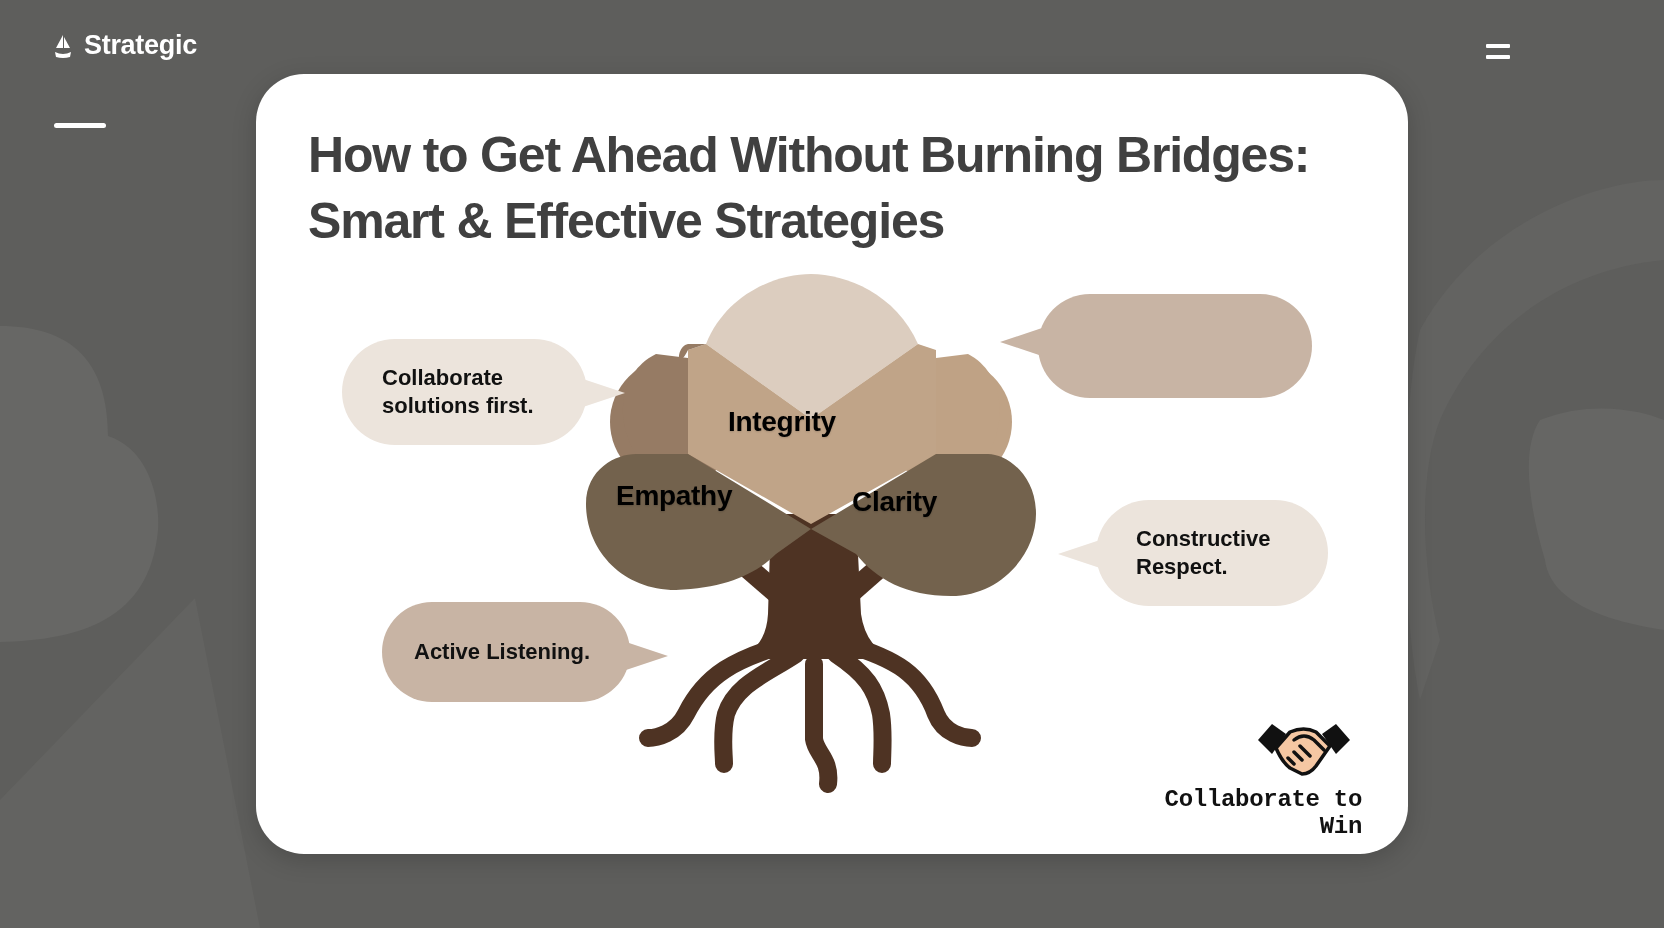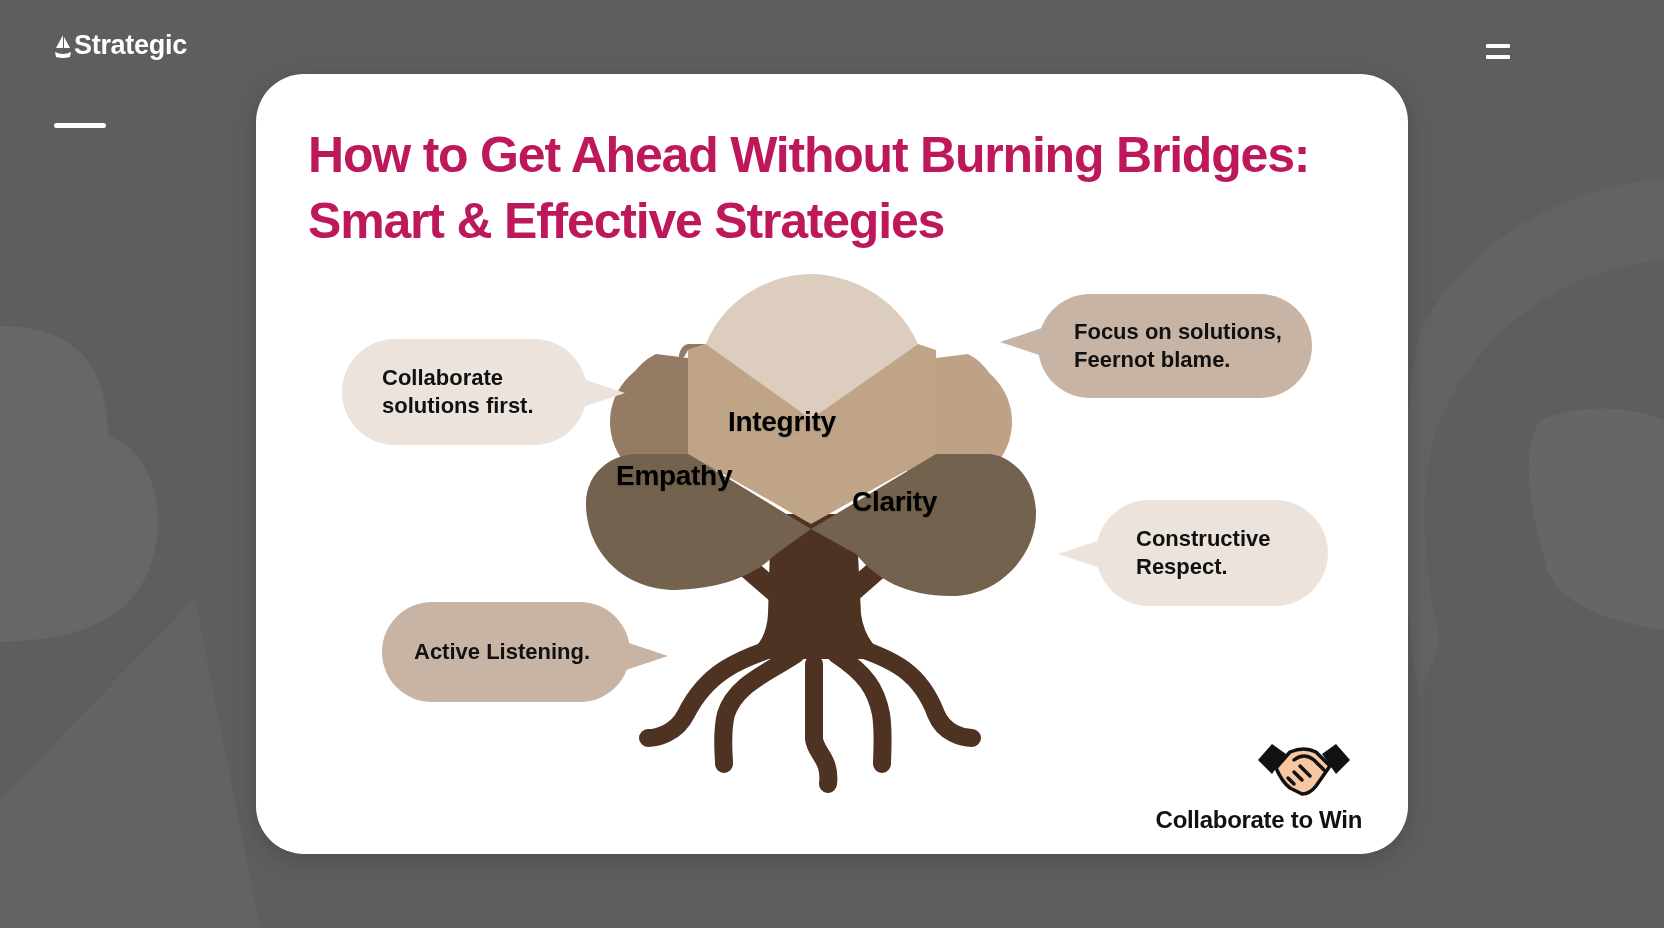--- a/index.html
+++ b/index.html
@@ -3,21 +3,21 @@
 <meta charset="utf-8">
 <style>
   html, body { margin:0; padding:0; }
   body {
     width:1664px; height:928px; overflow:hidden; position:relative;
     background:#5e5e5c;
     font-family:"Liberation Sans", "DejaVu Sans", sans-serif;
   }
   .bg-deco { position:absolute; inset:0; pointer-events:none; }
   .brand {
-    position:absolute; left:54px; top:30px; display:flex; align-items:center; gap:2px;
+    position:absolute; left:54px; top:30px; display:flex; align-items:center; gap:12px;
     color:#ffffff; font-weight:700; font-size:27px; letter-spacing:-0.3px;
   }
   .brand svg { display:block; }
   .menu-line {
     position:absolute; left:54px; top:123px; width:52px; height:5px; border-radius:3px; background:#ffffff;
   }
   .menu-btn {
     position:absolute; left:1486px; top:42px; width:24px; height:20px; cursor:pointer;
   }
   .menu-btn span { position:absolute; left:0; width:24px; height:4px; background:#ffffff; border-radius:1px; }
@@ -25,21 +25,21 @@
   .menu-btn span:nth-child(2){ top:13px; }
 
   .card {
     position:absolute; left:256px; top:74px; width:1152px; height:780px;
     background:#ffffff; border-radius:48px;
     box-shadow:0 6px 24px rgba(0,0,0,0.18);
     overflow:hidden;
   }
   .title {
     position:absolute; left:52px; top:48px; width:1060px;
-    font-size:50px; line-height:66px; font-weight:700; color:#be185d; letter-spacing:-1.2px;
+    font-size:50px; line-height:66px; font-weight:700; color:#404040; letter-spacing:-1.2px;
     margin:0;
   }
   .diagram { position:absolute; left:0; top:0; width:1152px; height:780px; }
 
   .bubble {
     position:absolute; display:flex; align-items:center;
     color:#111; font-weight:700; font-size:22px; line-height:28px;
     border-radius:60px;
   }
   .bubble .tail { position:absolute; width:0; height:0; }
@@ -50,21 +50,21 @@
   .b-cons { left:840px; top:426px; width:232px; height:106px; background:#ece4dc; padding-left:40px; box-sizing:border-box; }
   .b-cons .tail { left:-38px; top:40px; border-top:14px solid transparent; border-bottom:14px solid transparent; border-left:0; border-right:42px solid #ece4dc; }
   .b-active { left:126px; top:528px; width:248px; height:100px; background:#c8b4a4; padding-left:32px; box-sizing:border-box; }
   .b-active .tail { right:-38px; top:40px; border-top:14px solid transparent; border-bottom:14px solid transparent; border-left:42px solid #c8b4a4; }
 
   .leaf-label {
     position:absolute; color:#000000; font-weight:700; font-size:28px; letter-spacing:-0.3px;
     text-shadow:0 1px 2px rgba(0,0,0,0.15);
   }
   .collab {
-    position:absolute; left:866px; top:664px; width:240px; text-align:center;
+    position:absolute; left:866px; top:644px; width:240px; text-align:center;font-family:Liberation Mono, monospace;
   }
   .collab-label { display:block; margin-top:6px; font-weight:700; font-size:24px; color:#111; letter-spacing:-0.3px; text-align:right; }
   .collab svg { display:block; margin-left:auto; margin-right:8px; }
 </style>
 </head>
 <body>
 
 <svg class="bg-deco" width="1664" height="928" viewBox="0 0 1664 928">
   <path d="M0 326 C70 326 108 360 108 436 C150 450 160 500 158 530 C150 620 80 640 0 642 Z" fill="#676765"></path>
   <path d="M0 928 L0 800 L195 598 L260 928 Z" fill="#636361"></path>
@@ -110,36 +110,32 @@
     <path d="M432 276 L450 270 L432 270 C420 272 420 300 432 276 Z" fill="#967b64"></path>
     <path d="M432 284 L432 380 L380 380 C360 350 360 300 400 280 Z" fill="#967b64"></path>
     <path d="M680 284 L680 380 L732 380 C750 350 750 300 712 280 Z" fill="#bfa285"></path>
     <path d="M432 285 L432 382 L555 450 L520 470 Z" fill="#c0a488" opacity="0"></path>
 
     <path d="M432 380 L555 455 L520 480 C500 500 470 514 420 516 C365 516 330 475 330 430 C330 395 360 380 380 380 Z" fill="#73624d"></path>
     <path d="M680 380 L555 455 L600 480 C620 505 650 522 695 522 C745 522 780 480 780 440 C780 400 750 380 732 380 Z" fill="#73624d"></path>
   </svg>
 
   <span class="leaf-label" style="left:472px;top:332px;">Integrity</span>
-  <span class="leaf-label" style="left:360px;top:386px;">Empathy</span>
+  <span class="leaf-label" style="left:360px;top:406px;">Empathy</span>
   <span class="leaf-label" style="left:596px;top:412px;">Clarity</span>
 
   <div class="bubble b-ack">
     <div>
       <div>Collaborate</div>
       <div>solutions first.</div>
     </div>
     <span class="tail"></span>
   </div>
 
   <div class="bubble b-focus">
-    <div>
-      <div>Focus on solutions,</div>
-      <div>Feernot blame.</div>
-    </div>
     <span class="tail"></span>
   </div>
 
   <div class="bubble b-cons">
     <div>
       <div>Constructive</div>
       <div>Respect.</div>
     </div>
     <span class="tail"></span>
   </div>

